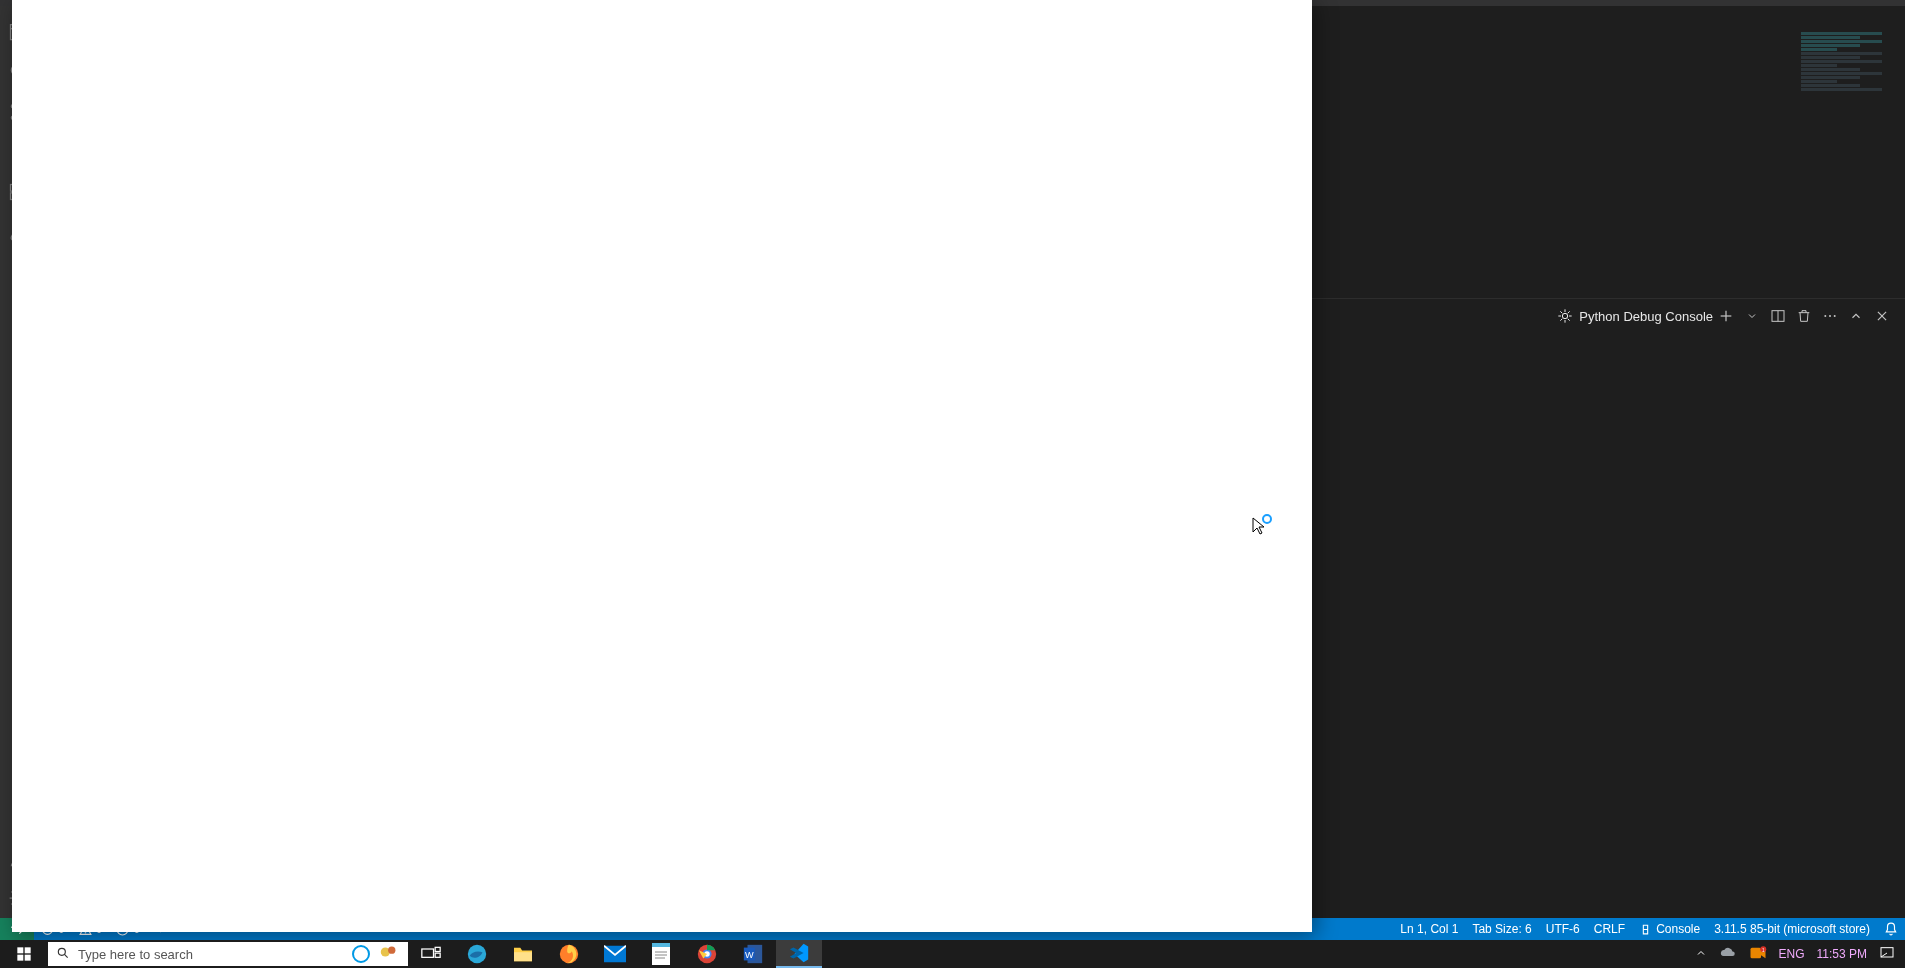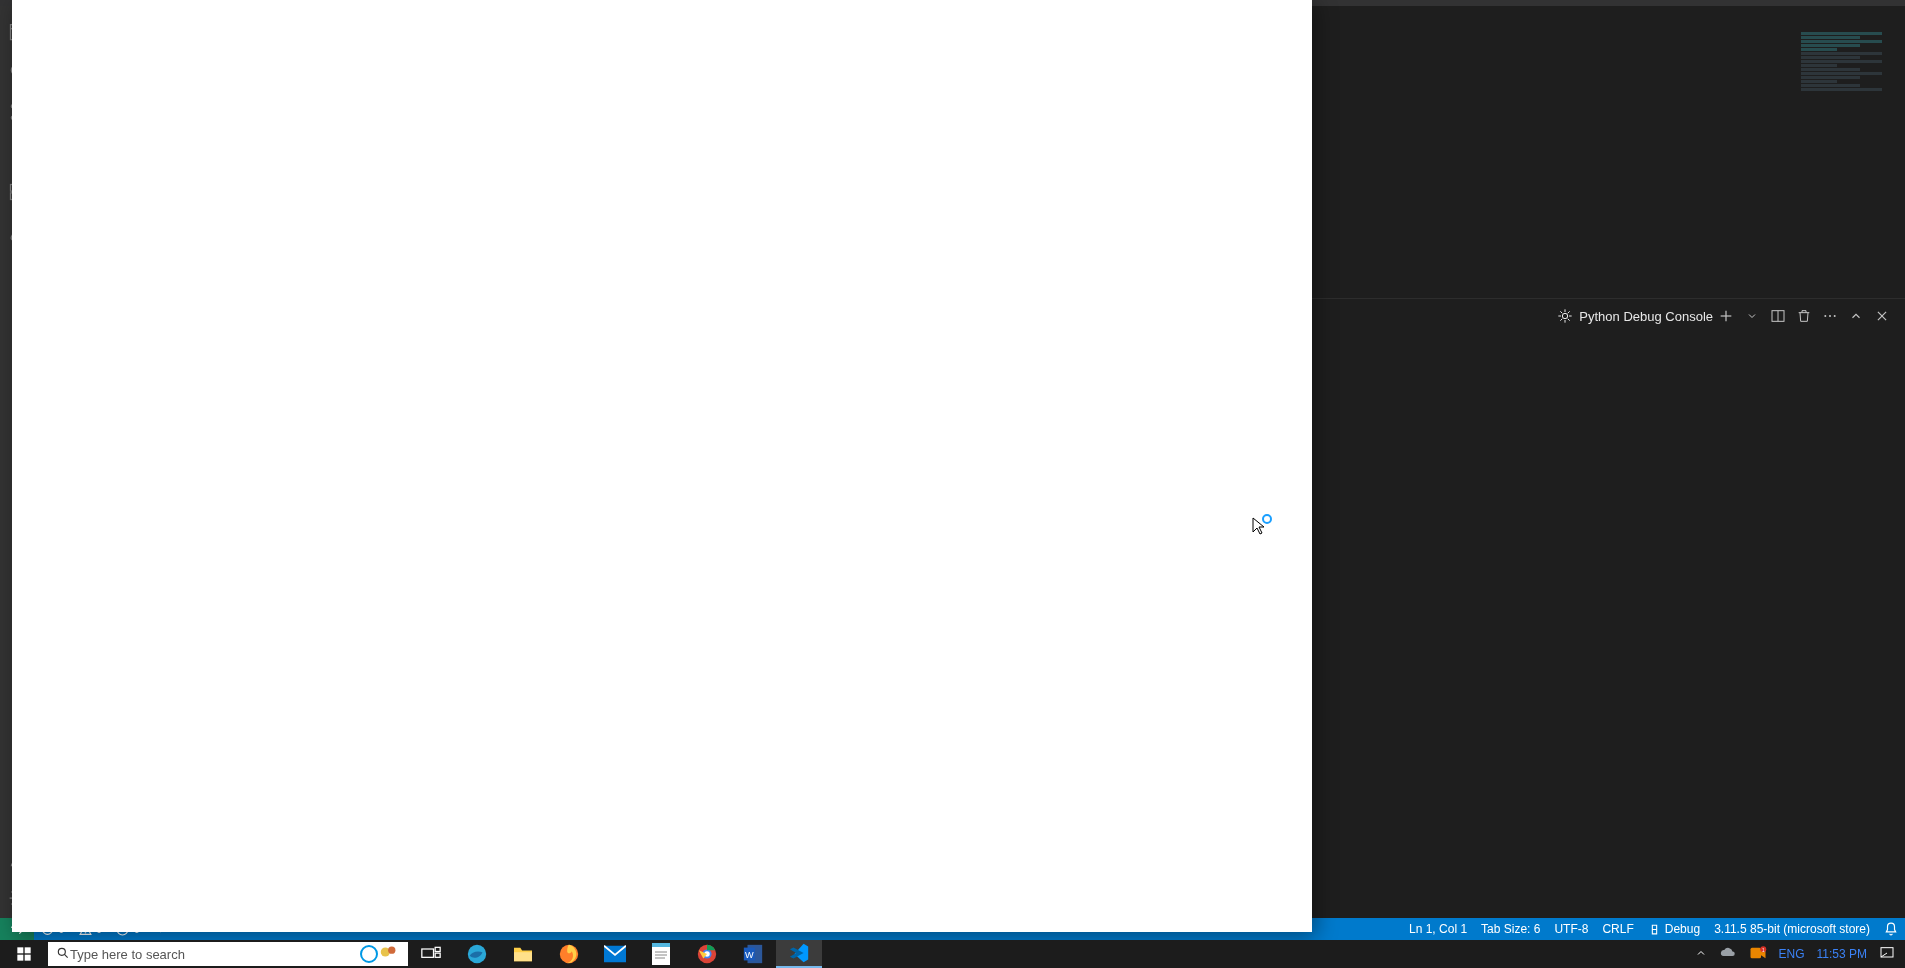--- a/index.html
+++ b/index.html
@@ -170,35 +170,35 @@
 .tb-start {
   width: 48px; height: 100%;
   display: flex; align-items: center; justify-content: center;
   cursor: pointer;
 }
 .tb-search {
   width: 360px; height: 24px;
   background: #fff;
   display: flex; align-items: center;
   padding: 0 8px;
-  gap: 0;
+  gap: 8px;
 }
 .tb-search .mag { color:#333; font-size:14px; }
 .tb-search .txt { color:#555; font-size:13px; flex:1; white-space:nowrap; overflow:hidden; }
 .tb-search .cortana { width:18px; height:18px; border-radius:50%; border:2px solid #0099e5; }
 .tb-icons { display:flex; height:100%; }
 .tb-icons .tbi {
   width:46px; height:100%;
   display:flex; align-items:center; justify-content:center;
   cursor:pointer;
   color:#fff;
 }
 .tb-icons .tbi.active { background:#3c3c3c; border-bottom:2px solid #76b9ed; }
 .tb-grow { flex:1; }
-.tray { display:flex; align-items:center; gap:12px; color:#3b82f6; font-size:12px; padding:0 10px; }
+.tray { display:flex; align-items:center; gap:12px; color:#f0abfc; font-size:12px; padding:0 10px; }
 .tray .tri { cursor:pointer; }
 </style>
 </head>
 <body>
 
 <div class="vscode">
   <div class="titlebar"></div>
   <div class="body">
 
     <div class="activitybar">
@@ -381,30 +381,30 @@
         </svg>
     </div>
     <div class="sb-grow"></div>
     <div class="sb-item">
         <span>Ln 1, Col 1</span>
       </div>
     <div class="sb-item">
         <span>Tab Size: 6</span>
       </div>
     <div class="sb-item">
-        <span>UTF-8</span>
+        <span>UTF-6</span>
       </div>
     <div class="sb-item">
         <span>CRLF</span>
       </div>
     <div class="sb-item">
       <svg width="13" height="13" viewBox="0 0 24 24" fill="none" stroke="#fff" stroke-width="2">
           <path d="M8 4h8v8H8zM8 12h8v8H8z"></path>
         </svg>
-      <span>Debug</span>
+      <span>Console</span>
     </div>
     <div class="sb-item">
         <span>3.11.5 85-bit (microsoft store)</span>
       </div>
     <div class="sb-item">
       <svg width="14" height="14" viewBox="0 0 24 24" fill="none" stroke="#fff" stroke-width="2">
           <path d="M6 8a6 6 0 1 1 12 0v5l2 4H4l2-4z"></path>
           <path d="M10 20a2 2 0 0 0 4 0"></path>
         </svg>
     </div>

